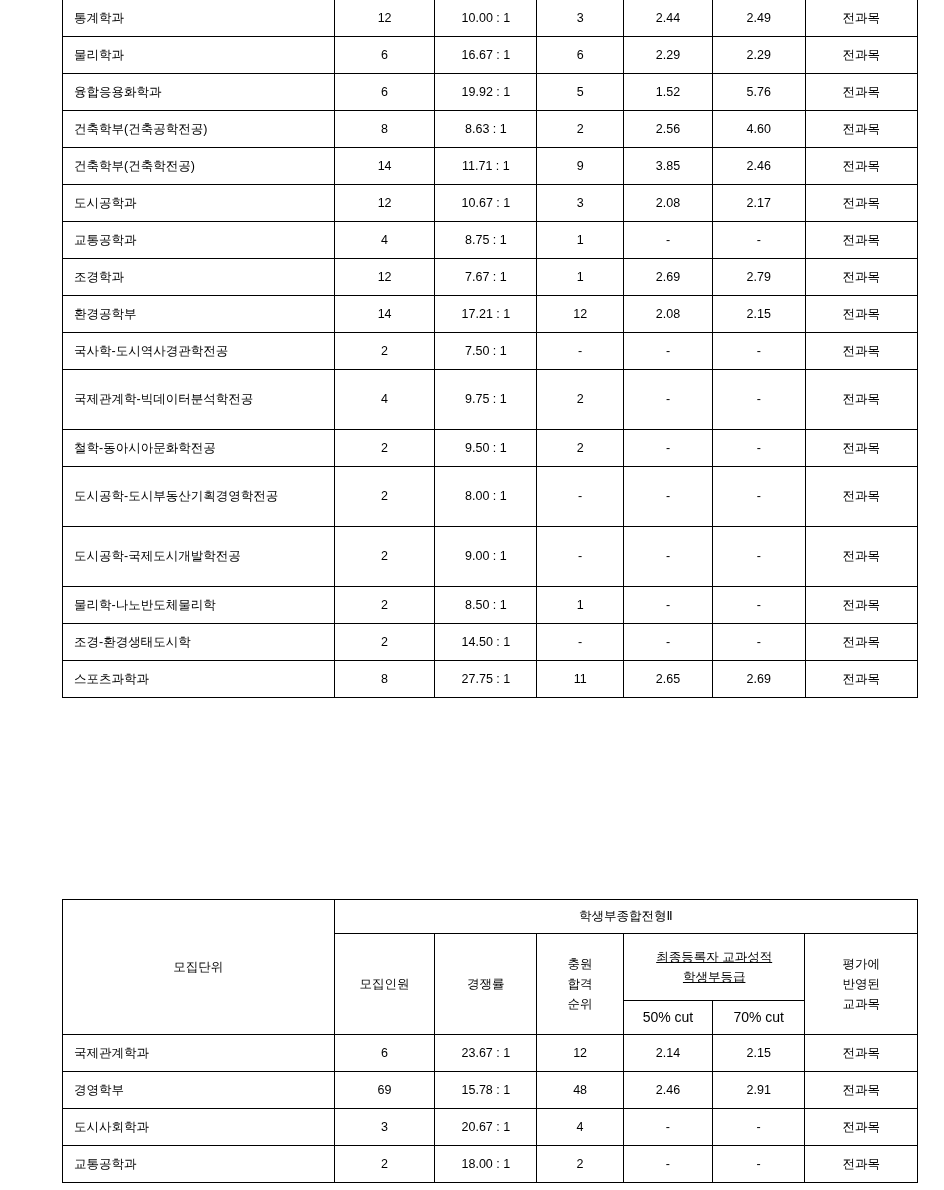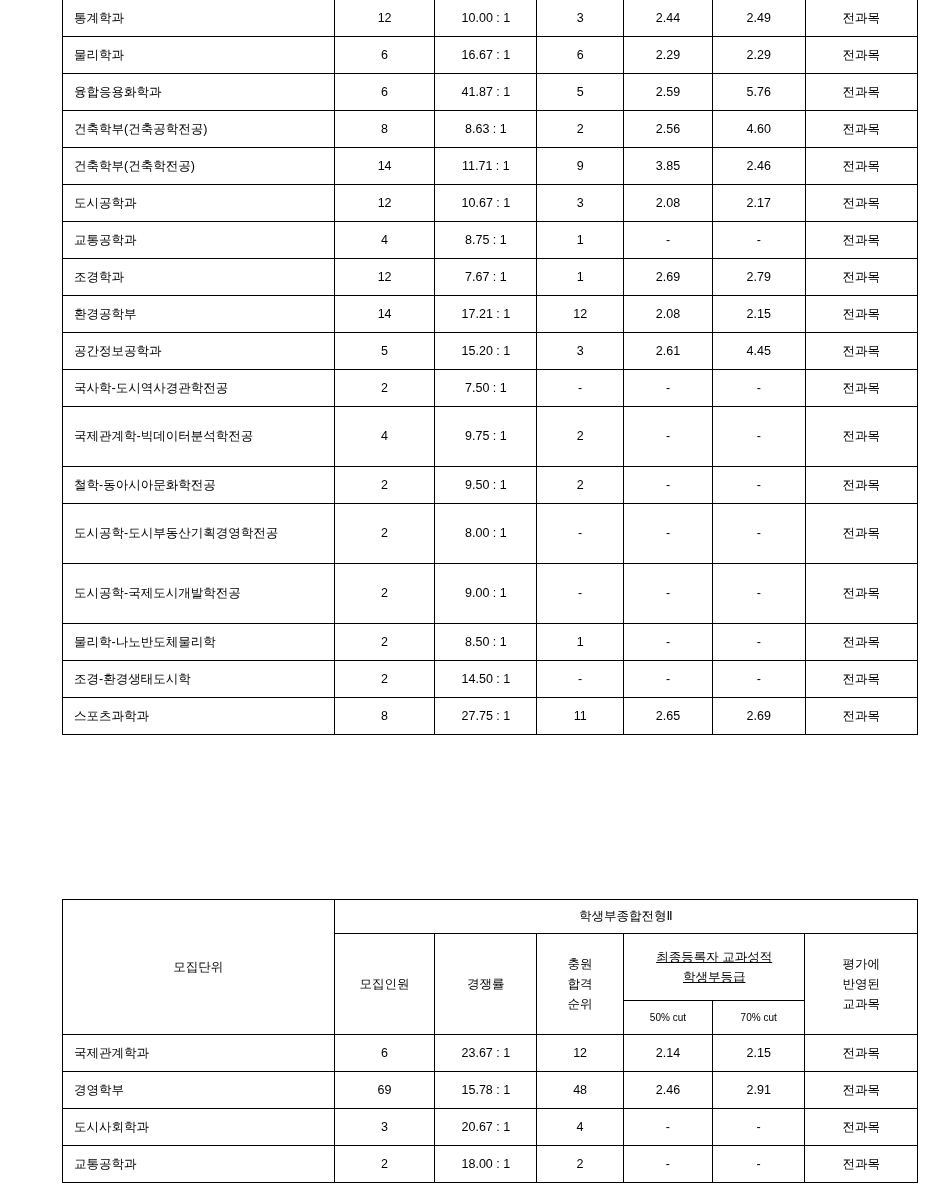--- a/index.html
+++ b/index.html
@@ -103,21 +103,21 @@
     vertical-align: middle;
   }
   .th-group {
     height: 66px;
     vertical-align: middle;
     text-decoration: underline;
   }
   .th-cut {
     height: 33px;
     vertical-align: middle;
-    font-size: 10px;
+    font-size: 14px;
   }
   .th-wrap {
     line-height: 1.62;
   }
 </style>
 </head>
 <body>
 
 <div class="page">
 
@@ -147,23 +147,23 @@
             <td class="cell-num">6</td>
             <td class="cell-num">16.67 : 1</td>
             <td class="cell-num">6</td>
             <td class="cell-num">2.29</td>
             <td class="cell-num">2.29</td>
             <td class="cell-num">전과목</td>
           </tr>
           <tr class="r1">
             <td class="row-unit">융합응용화학과</td>
             <td class="cell-num">6</td>
-            <td class="cell-num">41.87 : 1</td>
+            <td class="cell-num">19.92 : 1</td>
             <td class="cell-num">5</td>
-            <td class="cell-num">2.59</td>
+            <td class="cell-num">1.52</td>
             <td class="cell-num">5.76</td>
             <td class="cell-num">전과목</td>
           </tr>
           <tr class="r1">
             <td class="row-unit">건축학부(건축공학전공)</td>
             <td class="cell-num">8</td>
             <td class="cell-num">8.63 : 1</td>
             <td class="cell-num">2</td>
             <td class="cell-num">2.56</td>
             <td class="cell-num">4.60</td>
@@ -205,29 +205,20 @@
             <td class="cell-num">2.79</td>
             <td class="cell-num">전과목</td>
           </tr>
           <tr class="r1">
             <td class="row-unit">환경공학부</td>
             <td class="cell-num">14</td>
             <td class="cell-num">17.21 : 1</td>
             <td class="cell-num">12</td>
             <td class="cell-num">2.08</td>
             <td class="cell-num">2.15</td>
-            <td class="cell-num">전과목</td>
-          </tr>
-          <tr class="r1">
-            <td class="row-unit">공간정보공학과</td>
-            <td class="cell-num">5</td>
-            <td class="cell-num">15.20 : 1</td>
-            <td class="cell-num">3</td>
-            <td class="cell-num">2.61</td>
-            <td class="cell-num">4.45</td>
             <td class="cell-num">전과목</td>
           </tr>
           <tr class="r1">
             <td class="row-unit">국사학-도시역사경관학전공</td>
             <td class="cell-num">2</td>
             <td class="cell-num">7.50 : 1</td>
             <td class="cell-num">-</td>
             <td class="cell-num">-</td>
             <td class="cell-num">-</td>
             <td class="cell-num">전과목</td>

